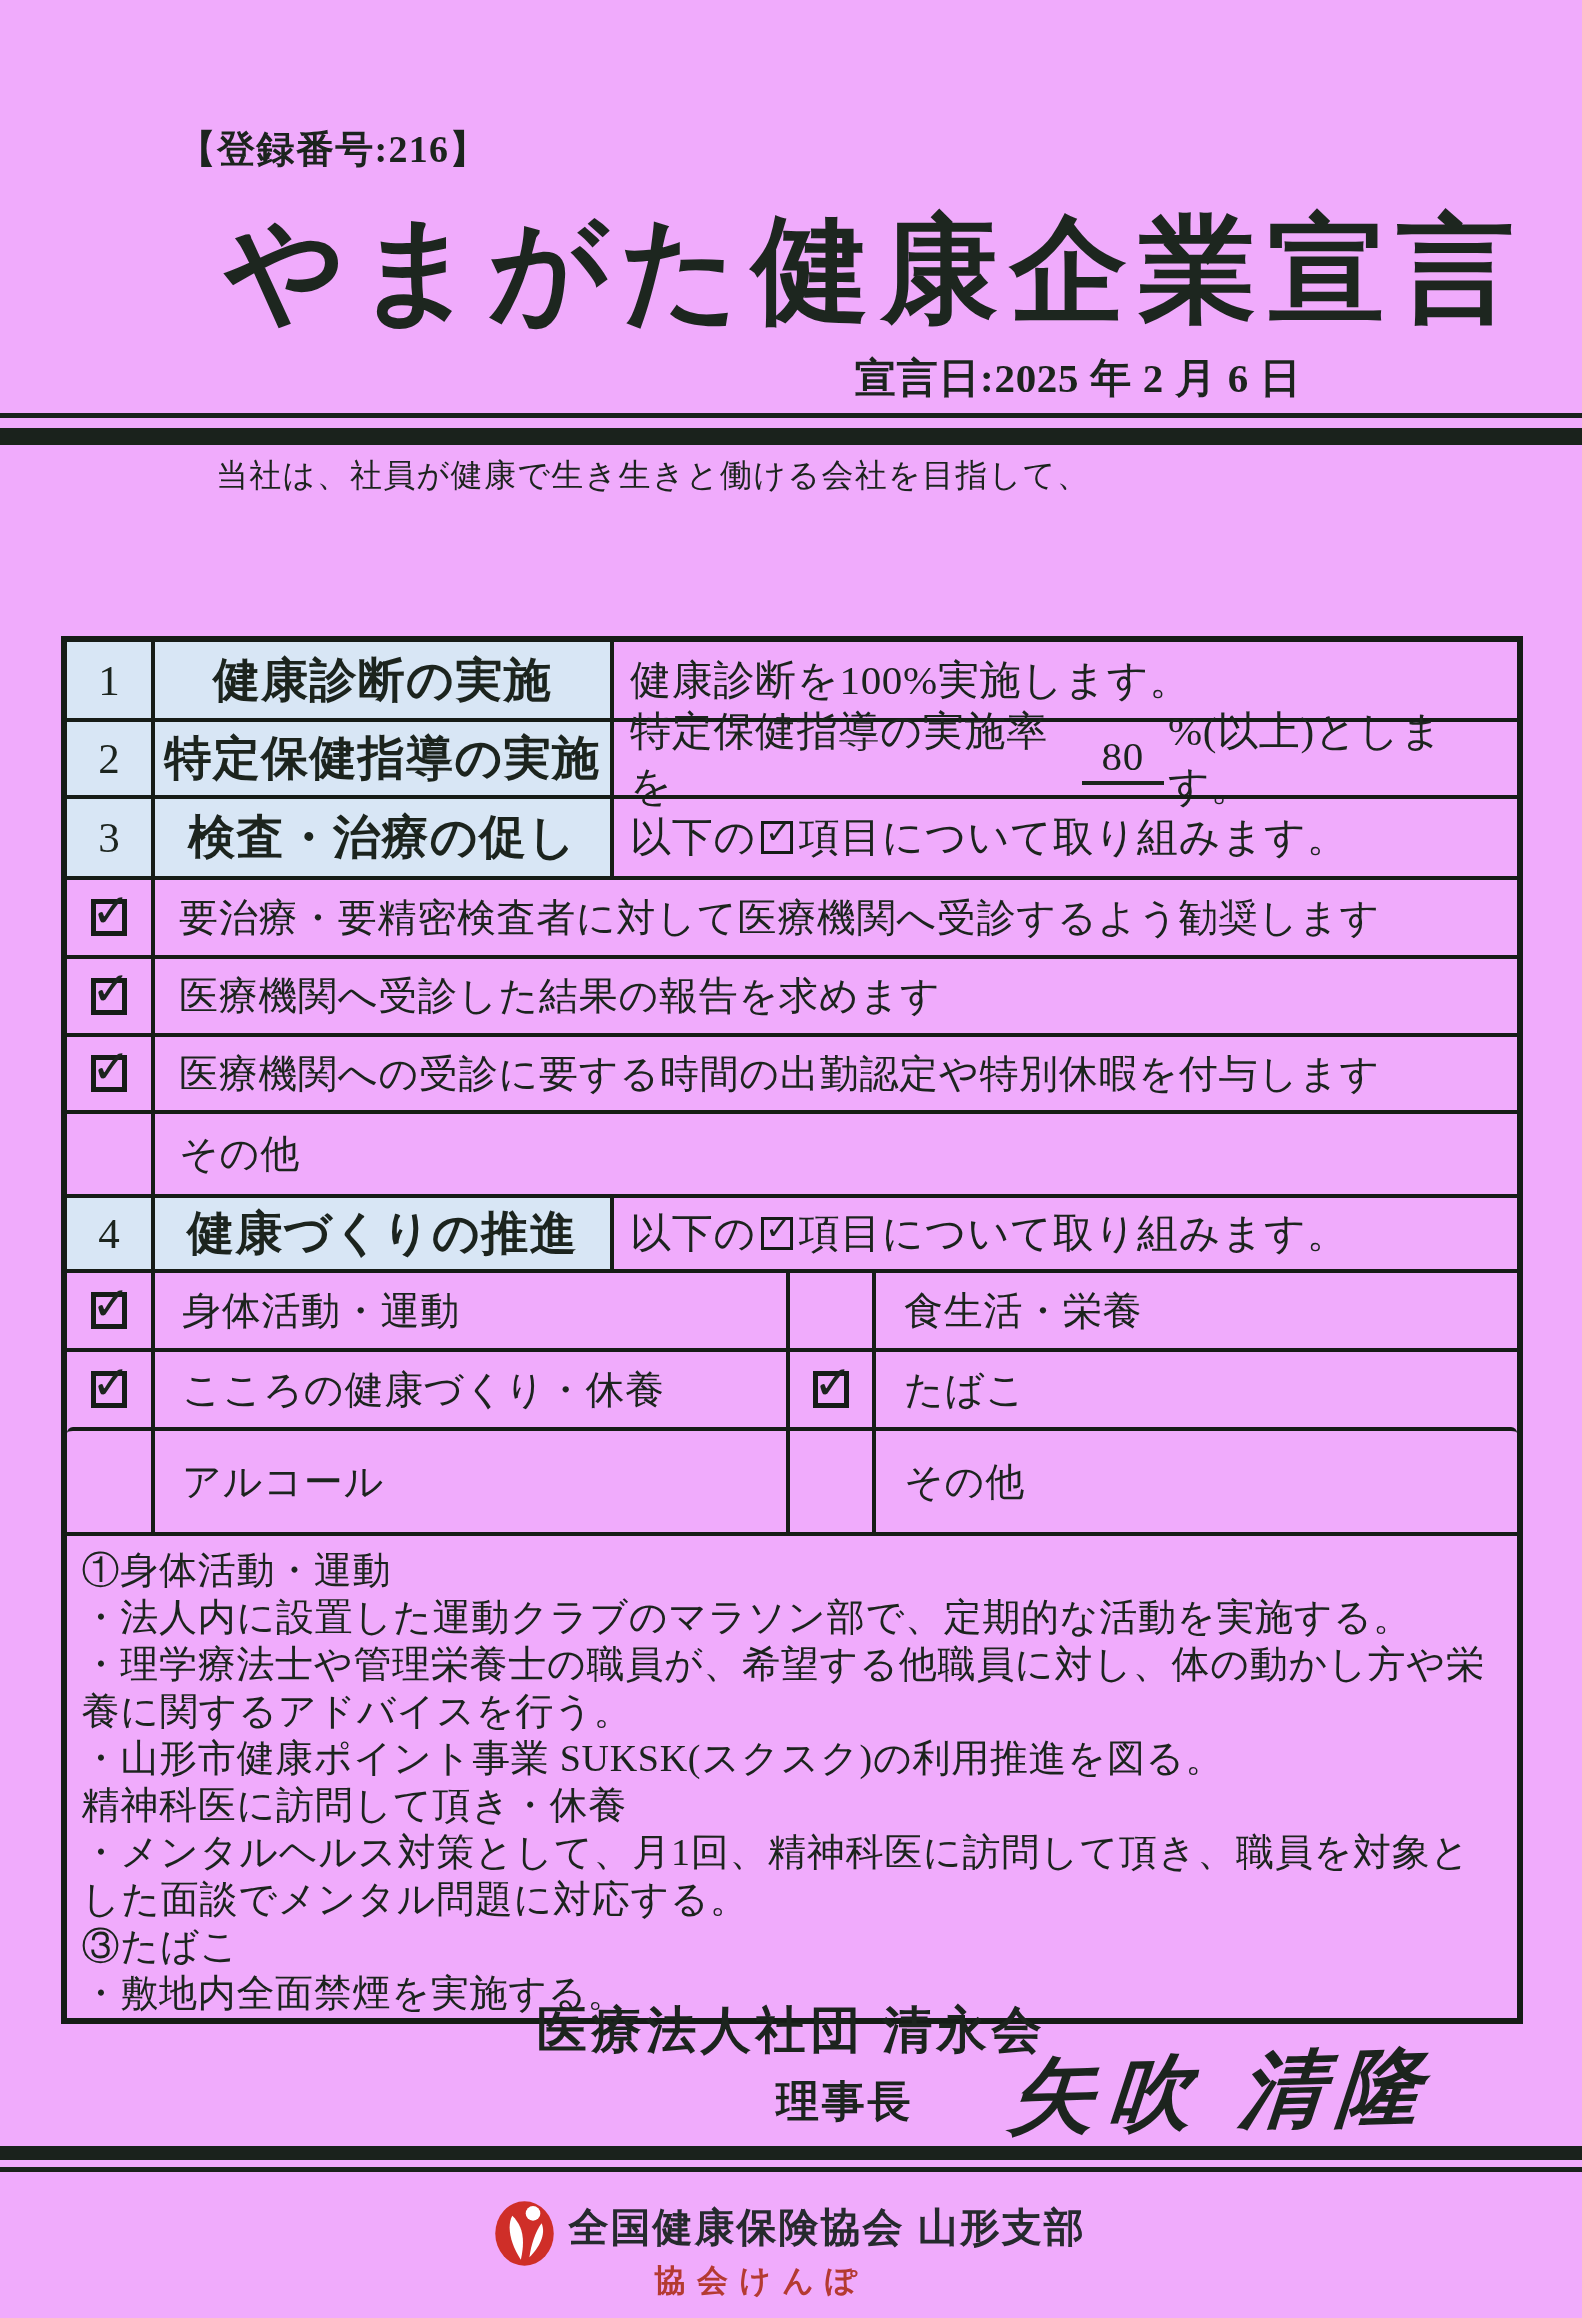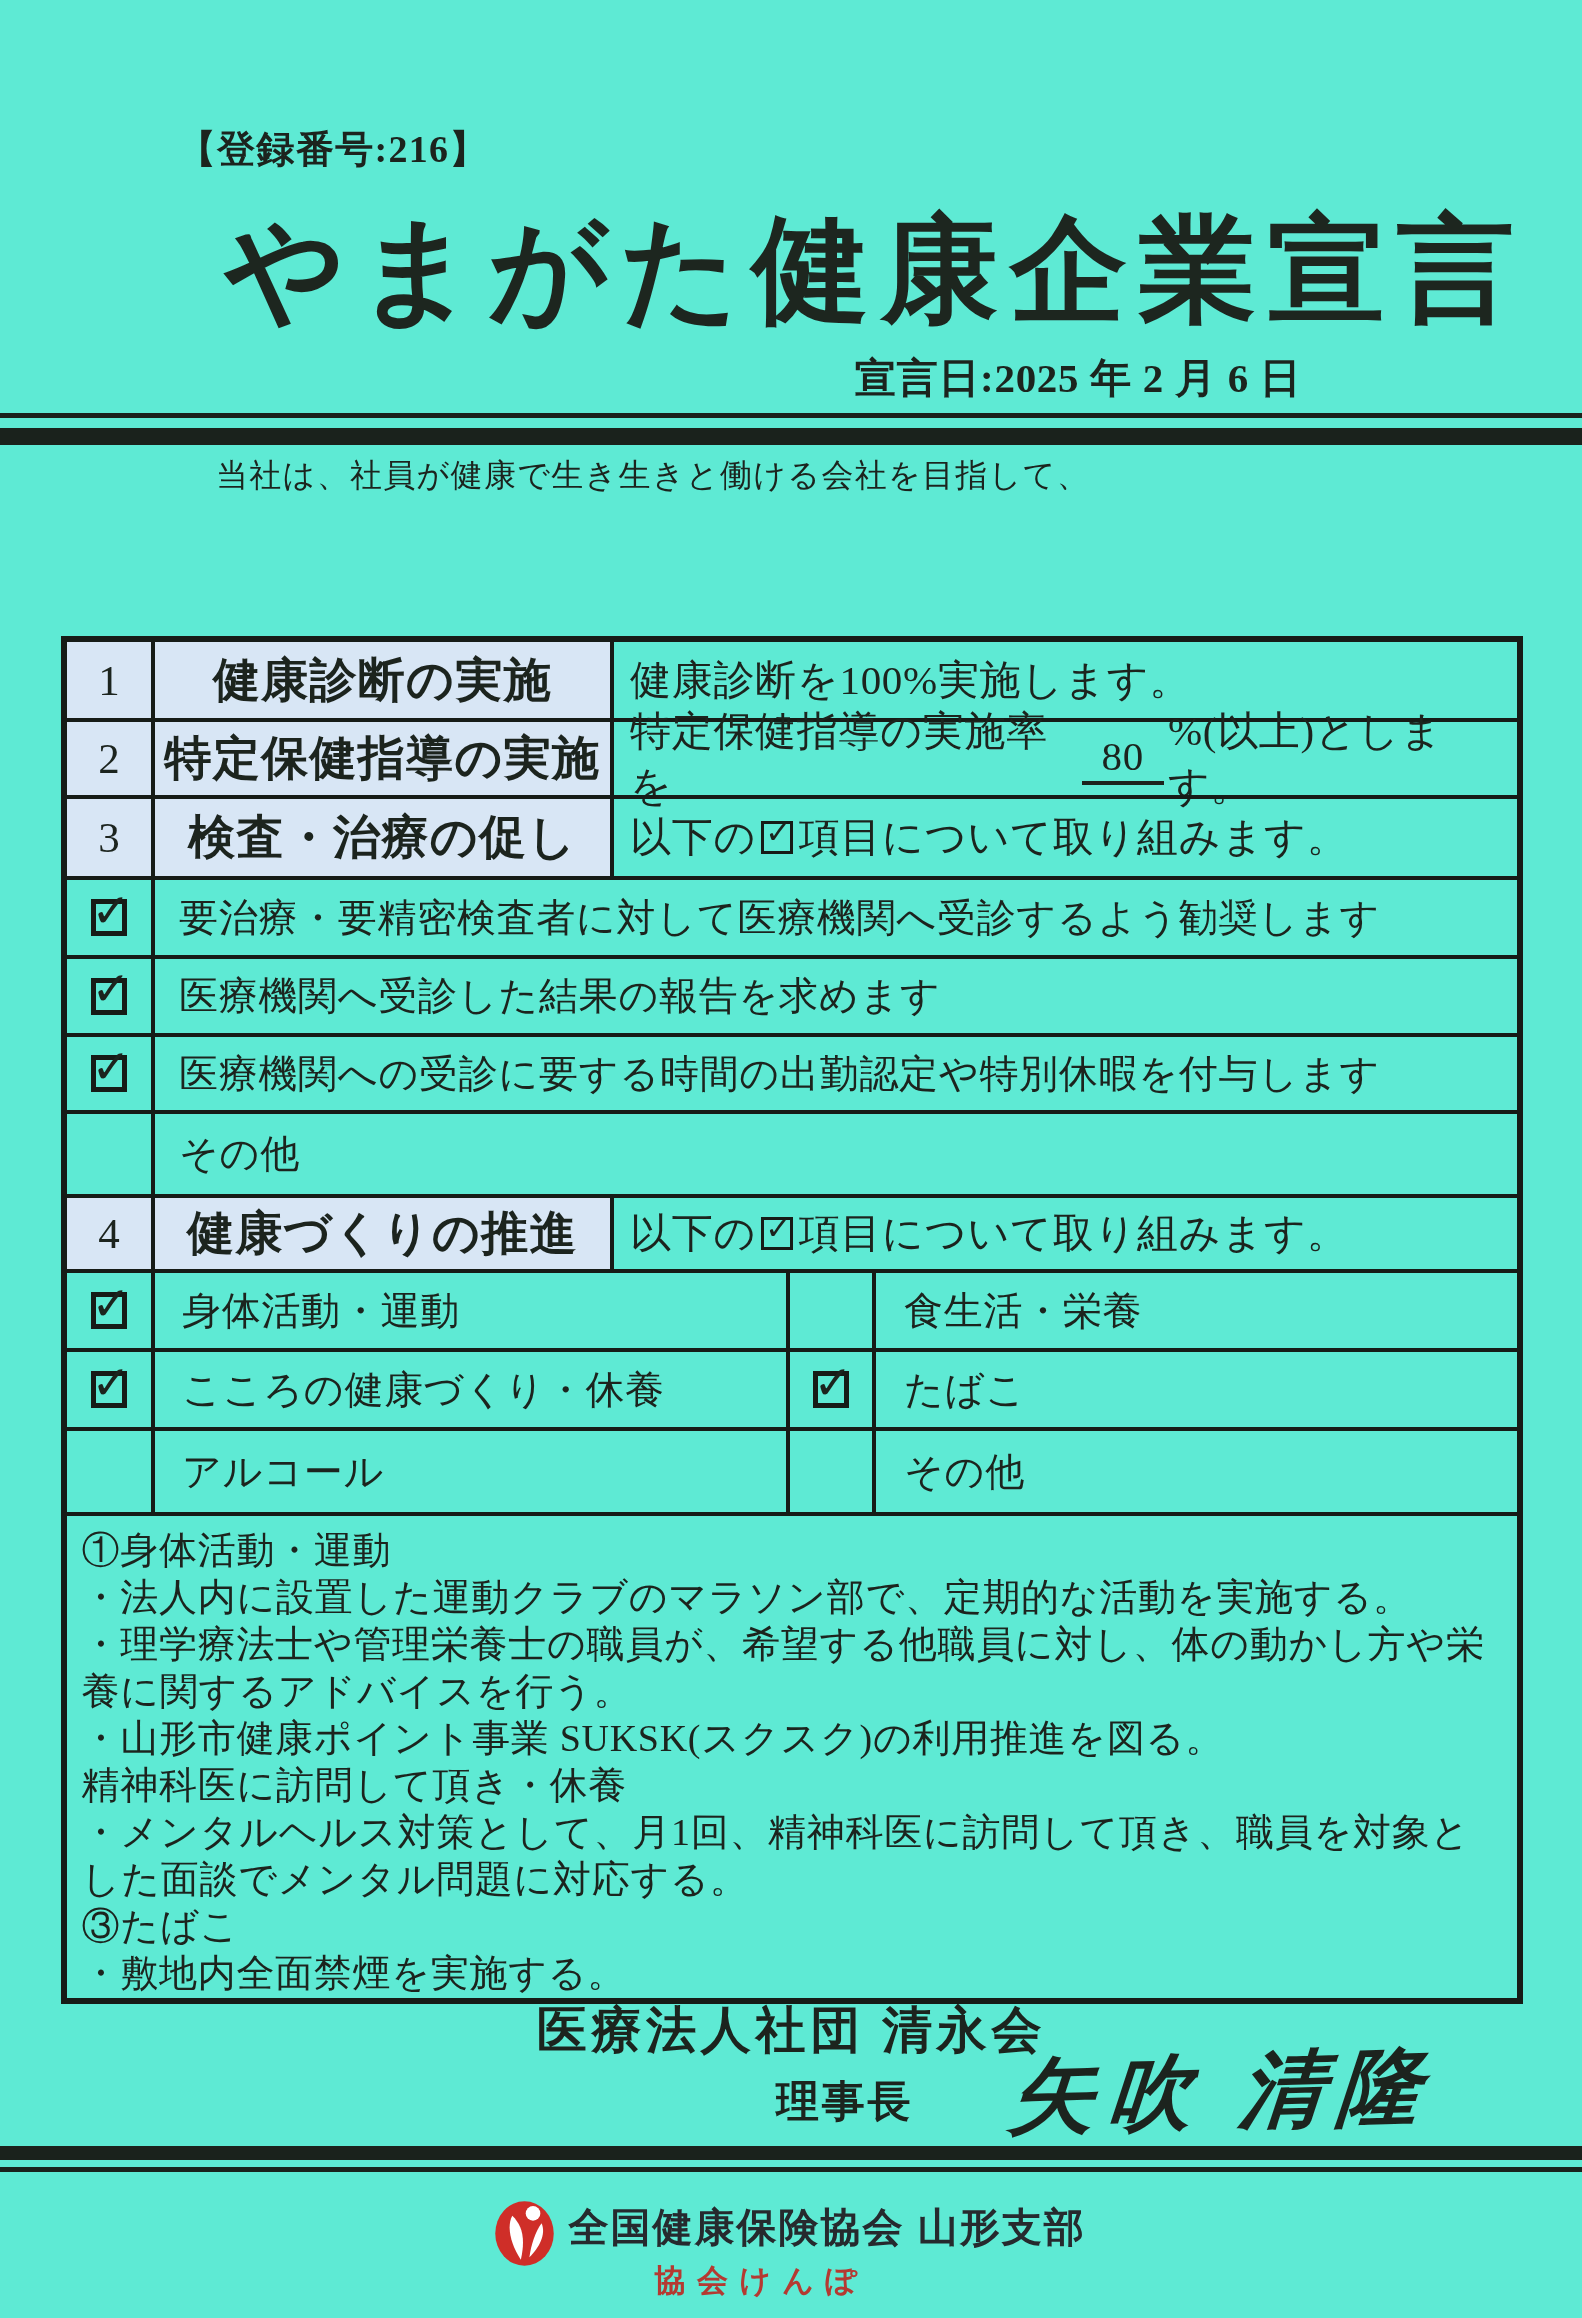--- a/index.html
+++ b/index.html
@@ -1,19 +1,19 @@
 <!DOCTYPE html>
 <html style="font-size:10.6px"><head>
 <meta charset="utf-8">
 <style>
   html,body{margin:0;padding:0;background:#e8e8e8;}
   .page{
     position:relative;
     width:1583px;height:2319px;
-    background:#5eead4;
+    background:#f0abfc;
     font-family:"Liberation Serif","DejaVu Serif",serif;
     color:#1c241e;
     overflow:hidden;
   }
   
   .reg-number{
     position:absolute;left:178px;top:124px;
     font-size:38px;font-weight:700;letter-spacing:1.3px;
   }
   .doc-title{
@@ -45,21 +45,21 @@
   .trow:first-child{border-top:none;}
   .cell{box-sizing:border-box;display:flex;align-items:center;}
   .cell-r{border-right:4px solid #161c17;}
   .blue{background:#d8e6f5;}
   .col-no{width:88px;justify-content:center;font-size:43px;}
   .col-label{width:459px;justify-content:center;font-size:47px;font-weight:700;letter-spacing:1.3px;}
   .col-content{flex:1;padding-left:16px;font-size:41px;letter-spacing:0.7px;}
   .h-r1{height:76px;}.h-r2{height:77px;}.h-r3{height:81px;}
   .h-c1{height:79px;}.h-c2{height:78px;}.h-c3{height:77px;}.h-c4{height:84px;}
   .h-r4{height:75px;}
-  .h-g1{height:79px;}.h-g2{height:79px;}.h-g3{height:85px;}
+  .h-g1{height:79px;}.h-g2{height:79px;}.h-g3{height:105px;border-radius:6px;}
   .col-checktext{flex:1;padding-left:24px;font-size:39px;letter-spacing:0.7px;}
   .col-gridtextL{width:635px;padding-left:27px;font-size:39px;letter-spacing:0.7px;}
   .col-gridcheck{width:86px;justify-content:center;}
   .col-gridtextR{flex:1;padding-left:28px;font-size:39px;letter-spacing:0.7px;}
   
   .checkbox{
     width:36px;height:37px;border:5.3px solid #161c17;box-sizing:border-box;
     display:flex;align-items:center;justify-content:center;
     font-size:47px;font-weight:700;line-height:1;
     font-family:"DejaVu Sans",sans-serif;

